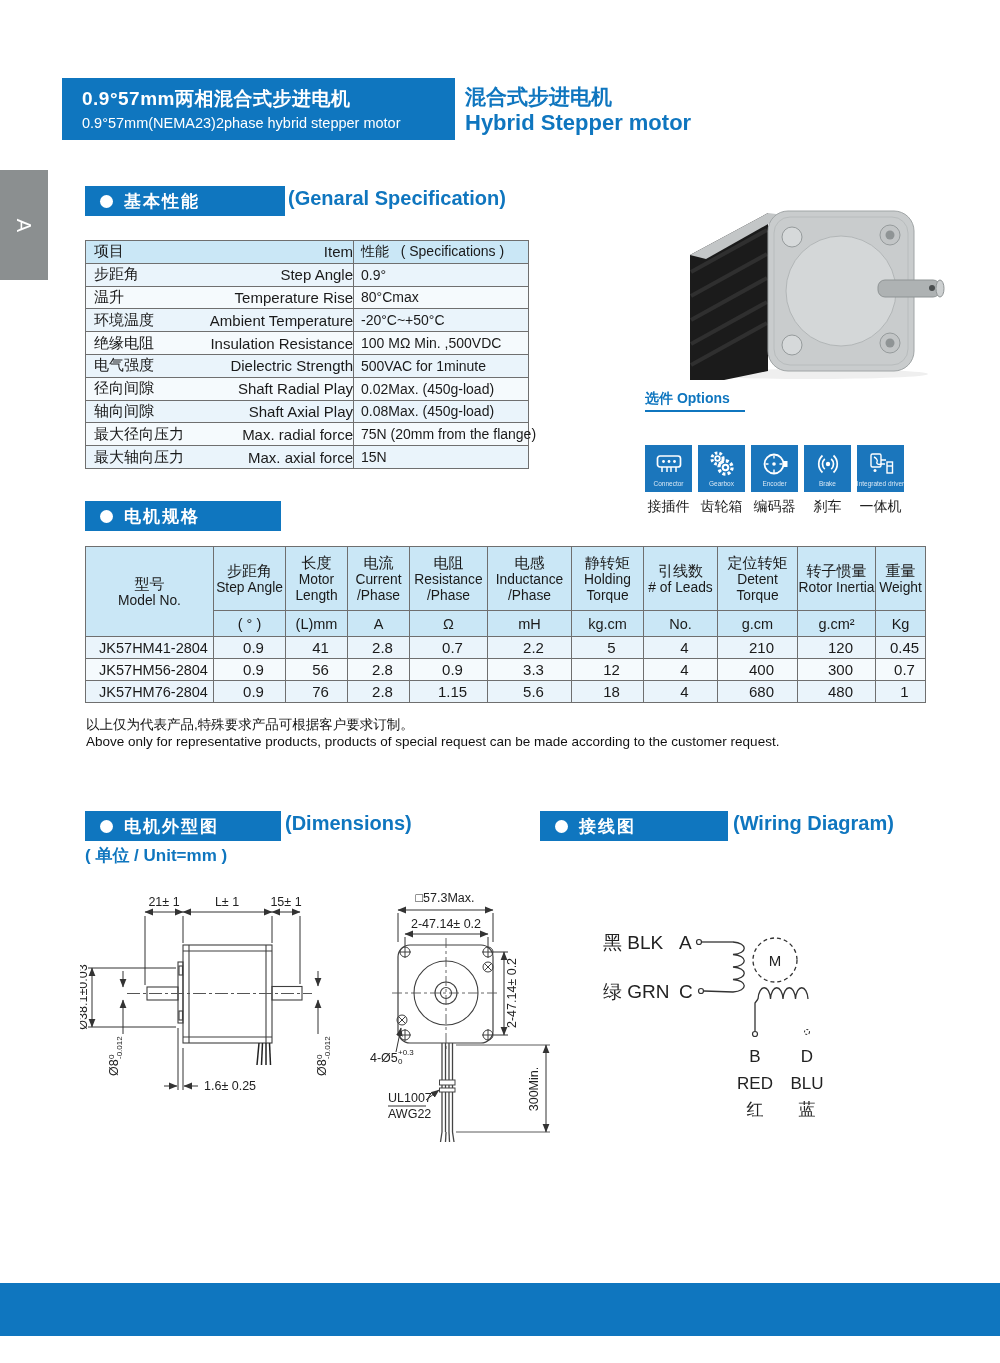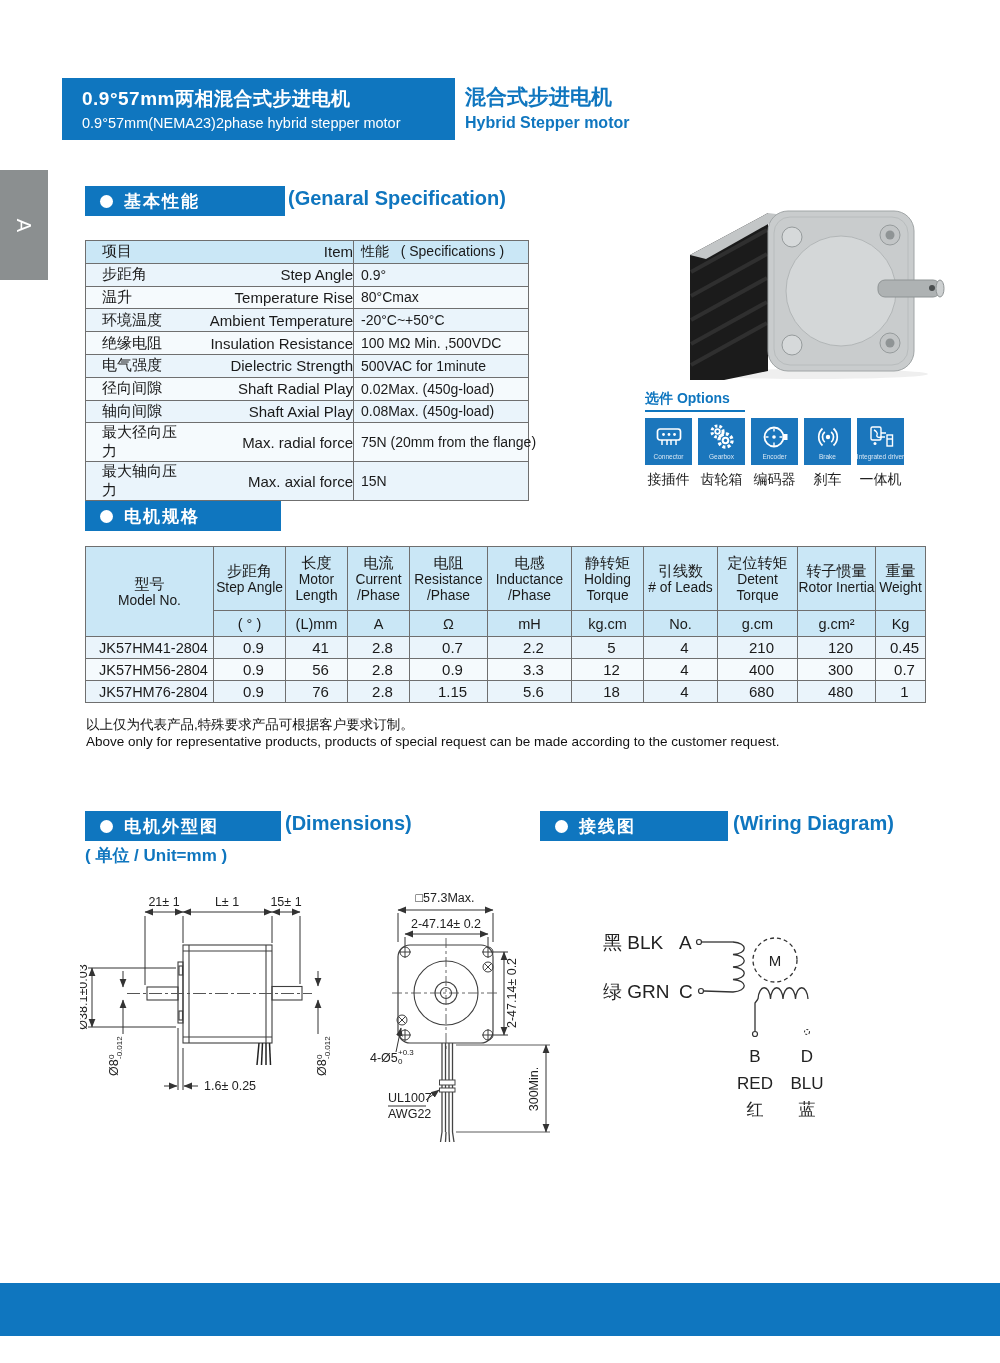--- a/index.html
+++ b/index.html
@@ -14,47 +14,47 @@
   body{font-family:"Liberation Sans","DejaVu Sans",sans-serif;color:#1a1a1a;}
   .page{position:relative;width:1000px;height:1363px;background:#ffffff;overflow:hidden;border-radius:21px;}
   .abs{position:absolute;}
 
   
   .hdr-box{left:62px;top:78px;width:393px;height:62px;background:var(--blue);color:#fff;padding:8px 0 0 20px;}
   .hdr-cn{font-size:19px;font-weight:bold;letter-spacing:.5px;}
   .hdr-en{font-size:14.5px;margin-top:3px;}
   .prod{left:465px;top:84px;color:var(--blue);line-height:26px;}
   .prod-cn{font-size:21px;font-weight:bold;}
-  .prod-en{font-size:16px;font-weight:bold;}
+  .prod-en{font-size:22px;font-weight:bold;}
 
   
   .tab{left:0;top:170px;width:48px;height:110px;background:#8b8f90;display:flex;align-items:center;justify-content:center;}
   .tab span{color:#fff;font-size:20px;transform:rotate(90deg);}
 
   
   .sec-box{height:30px;background:var(--blue);color:#fff;display:flex;align-items:center;gap:11px;padding-left:15px;}
   .sec-dot{width:13px;height:13px;border-radius:50%;background:#fff;flex:0 0 auto;}
   .sec-cn{font-size:17px;font-weight:bold;letter-spacing:2px;}
   .sec-en{color:var(--blue);font-size:20px;font-weight:bold;}
 
   
   .gtable{left:85px;top:240px;width:443px;border-collapse:collapse;table-layout:fixed;}
   .gtable td{border:1px solid var(--border);height:22.8px;font-size:15px;vertical-align:middle;}
-  .gtable td.cn{border-right:0;padding-left:16px;width:103px;}
+  .gtable td.cn{border-right:0;padding-left:8px;width:103px;}
   .gtable td.en{border-left:0;width:165px;text-align:right;}
   .gtable td.val{width:175px;padding-left:7px;font-size:14px;white-space:pre;}
   .gtable tr:nth-child(even){background:var(--r1);}
   .gtable tr:nth-child(odd){background:var(--r2);}
   .gtable tr.g-head{background:var(--hdr);}
 
   
   .opt-title{left:645px;top:390px;color:var(--blue);font-size:14px;font-weight:bold;}
   .opt-line{left:645px;top:410px;width:100px;height:2px;background:var(--blue);}
   .opt-row{left:645px;top:418px;display:flex;gap:6px;}
-  .opt-item{display:flex;flex-direction:column;align-items:center;width:47px;}
+  .opt-item{display:flex;flex-direction:column;align-items:center;width:47px;margin-top:27px;}
   .opt-tile{width:47px;height:47px;background:#1b76bc;display:flex;flex-direction:column;align-items:center;justify-content:flex-start;padding-top:4px;}
   .opt-tile svg{width:30px;height:30px;}
   .opt-en{color:#d9e8f5;font-size:6.5px;margin-top:1px;white-space:nowrap;}
   .opt-cn{font-size:14px;margin-top:6px;color:#222;white-space:nowrap;}
 
   
   .etable{left:85px;top:546px;width:840px;border-collapse:collapse;table-layout:fixed;}
   .etable th,.etable td{border:1px solid var(--border);vertical-align:middle;text-align:center;font-weight:normal;}
   .etable thead th{background:var(--hdr);}
   .etable .hcn{font-size:15px;line-height:18px;}

